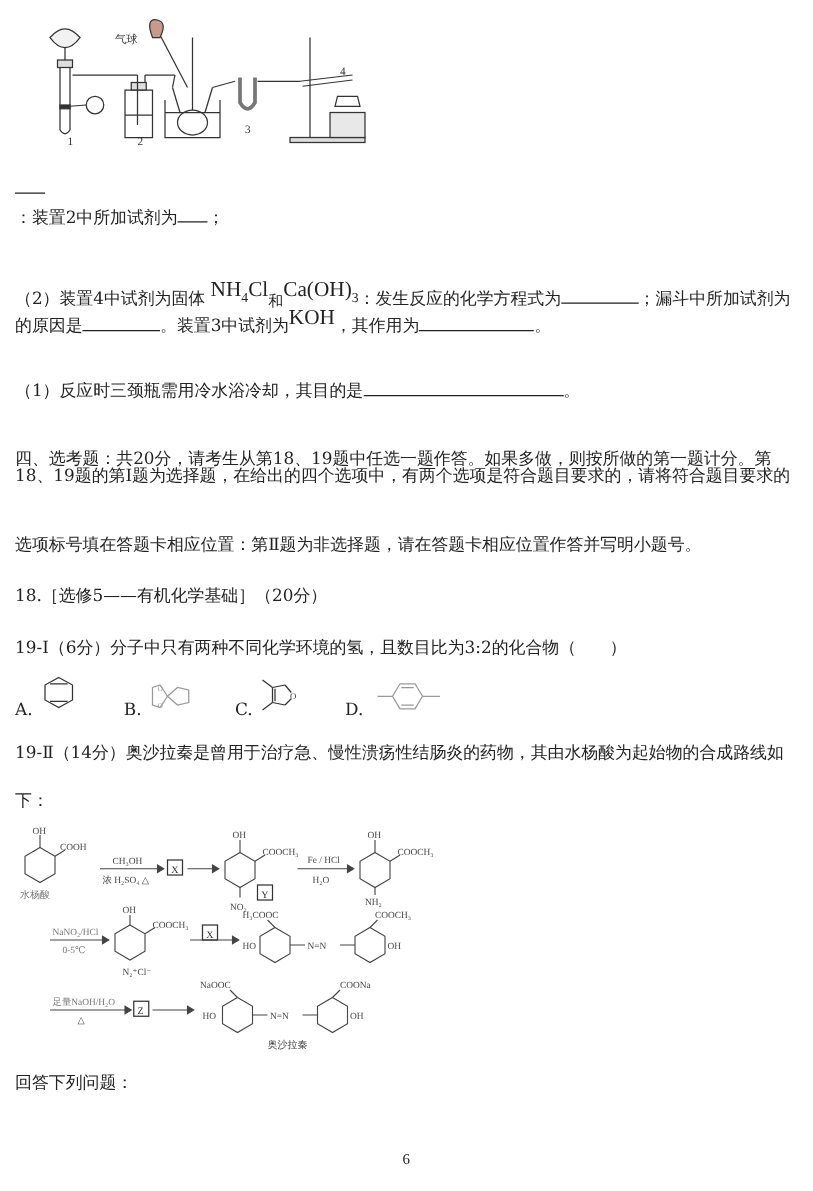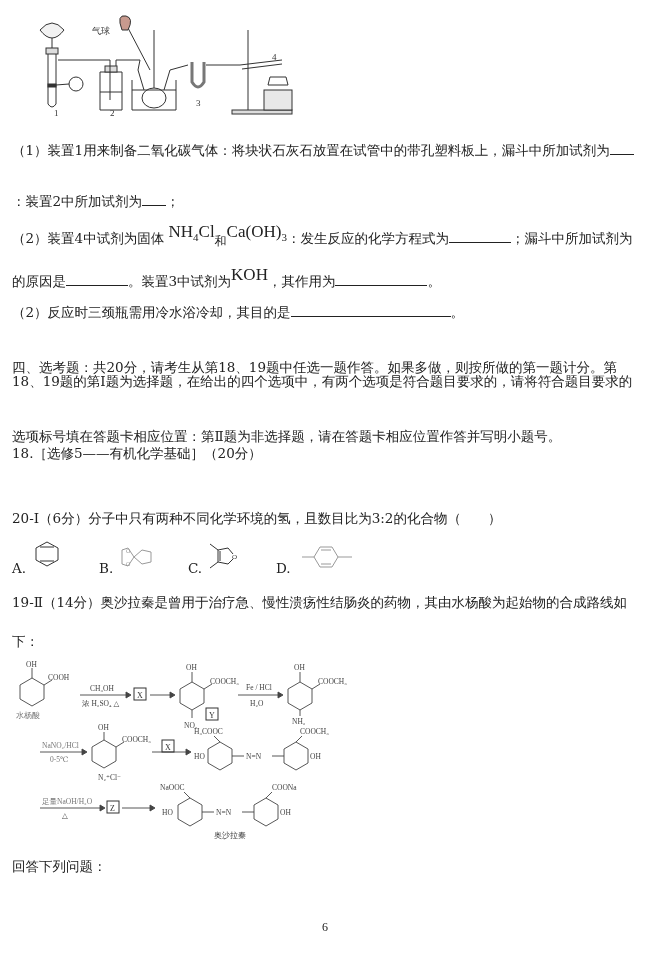--- a/index.html
+++ b/index.html
@@ -62,44 +62,44 @@
     <rect x="244" y="80" width="28" height="20" fill="#e8e8e8"></rect>
   </g>
   <text x="72" y="24" font-size="9" fill="#333">气球</text>
   <text x="34" y="106" font-size="9" fill="#333">1</text>
   <text x="90" y="106" font-size="9" fill="#333">2</text>
   <text x="176" y="96" font-size="9" fill="#333">3</text>
   <text x="252" y="50" font-size="9" fill="#333">4</text>
 </svg>
 
 <div class="line" style="top:141px">
-  <span>（1）装置1用来制备二氧化碳气体：将块状石灰石放置在试管中的带孔塑料板上，漏斗中所加试剂为</span><span class="blank" style="width:24px"></span>
-</div>
-<div class="line" style="top:192px">
+  <span class="blank" style="width:24px"></span>
+</div>
+<div class="line" style="top:164px">
   <span>：装置2中所加试剂为</span><span class="blank" style="width:24px"></span><span>；</span>
 </div>
 
 <div class="line" style="top:229px">
   <span>（2）装置4中试剂为固体</span>
   <span class="chem"><span>NH</span><sub>4</sub><span>Cl</span></span><span class="he">和</span><span class="chem"><span>Ca(OH)</span><sub>3</sub></span><span>：发生反应的化学方程式为</span><span class="blank" style="width:62px"></span><span>；漏斗中所加试剂为</span>
 </div>
-<div class="line" style="top:272px">
+<div class="line" style="top:251px">
   <span>的原因是</span><span class="blank" style="width:62px"></span><span>。装置3中试剂为</span><span class="chem">KOH</span><span>，其作用为</span><span class="blank" style="width:92px"></span><span>。</span>
 </div>
 
 <div class="line" style="top:303px">
-  <span>（2）反应时三颈瓶需用冷水浴冷却，其目的是</span><span class="blank" style="width:160px"></span><span>。</span>
+  <span>（1）反应时三颈瓶需用冷水浴冷却，其目的是</span><span class="blank" style="width:160px"></span><span>。</span>
 </div>
 
 <div class="line" style="top:358px">四、选考题：共20分，请考生从第18、19题中任选一题作答。如果多做，则按所做的第一题计分。第</div>
 <div class="line" style="top:372px">18、19题的第Ⅰ题为选择题，在给出的四个选项中，有两个选项是符合题目要求的，请将符合题目要求的</div>
 <div class="line" style="top:427px">选项标号填在答题卡相应位置：第Ⅱ题为非选择题，请在答题卡相应位置作答并写明小题号。</div>
 
-<div class="line" style="top:444px">18.［选修5——有机化学基础］（20分）</div>
-<div class="line" style="top:509px">20-Ⅰ（6分）分子中只有两种不同化学环境的氢，且数目比为3:2的化合物（　　）</div>
+<div class="line" style="top:468px">18.［选修5——有机化学基础］（20分）</div>
+<div class="line" style="top:509px">19-Ⅰ（6分）分子中只有两种不同化学环境的氢，且数目比为3:2的化合物（　　）</div>
 
 <div class="abs" style="left:12px;top:560px">A.</div>
 <svg class="abs" style="left:34px;top:540px" width="26" height="28" viewBox="0 0 26 28">
   <polygon points="13,2 24,8 24,20 13,26 2,20 2,8" fill="none" stroke="#333" stroke-width="1"></polygon>
   <line x1="6" y1="7" x2="20" y2="7" stroke="#333"></line>
   <line x1="6" y1="21" x2="20" y2="21" stroke="#333"></line>
 </svg>
 
 <div class="abs" style="left:99px;top:560px">B.</div>
 <svg class="abs" style="left:118px;top:544px" width="40" height="26" viewBox="0 0 40 26">

